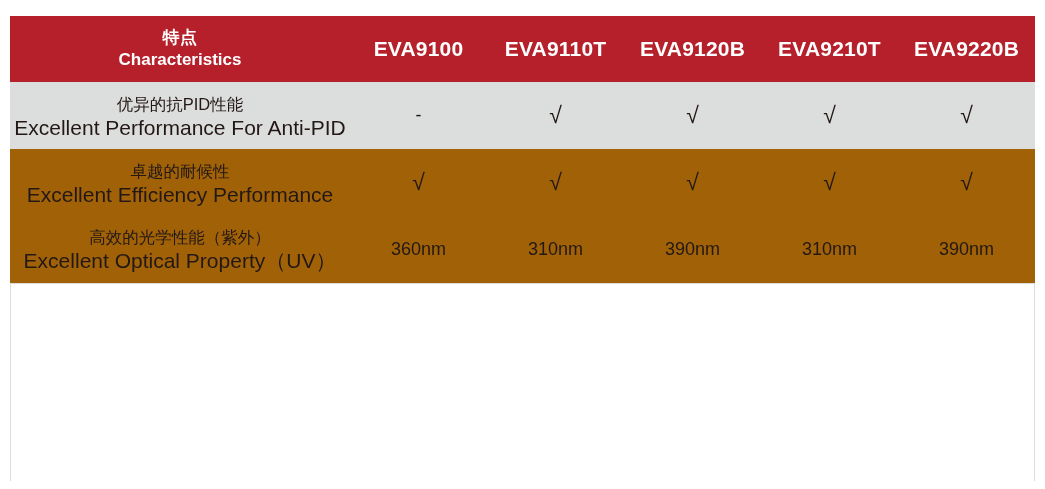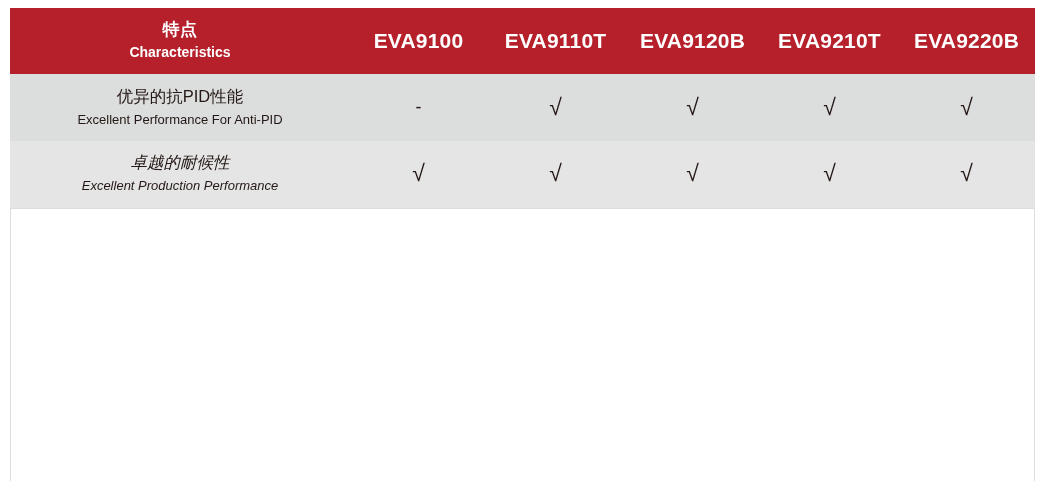--- a/index.html
+++ b/index.html
@@ -10,21 +10,21 @@
     width: 1045px;
     height: 489px;
     background: #ffffff;
     font-family: "Liberation Sans", "DejaVu Sans", sans-serif;
     overflow: hidden;
   }
 
   #spec-table {
     position: absolute;
     left: 10px;
-    top: 8px;
+    top: 16px;
     width: 1025px;
     border-collapse: collapse;
     table-layout: fixed;
   }
 
   
   #spec-table thead tr {
     background: #B5202B;
   }
   #spec-table thead th {
@@ -40,21 +40,21 @@
     width: 340px;
   }
   .hdr-char .cn {
     display: block;
     font-size: 17px;
     line-height: 22px;
     letter-spacing: 0.5px;
   }
   .hdr-char .en {
     display: block;
-    font-size: 14px;
+    font-size: 17px;
     line-height: 22px;
   }
   .hdr-prod {
     font-size: 21px;
     letter-spacing: 0.2px;
   }
 
   
   #spec-table tbody tr {
     height: 67px;
@@ -70,37 +70,36 @@
   tr.band-gray td.cellbg {
     background: #DCDDDD;
     border-left: 2px solid #ffffff;
     border-right: 2px solid #ffffff;
   }
   tr.band-gray td.labelbg {
     background: #DCDDDD;
   }
   tr.band-white td.cellbg,
   tr.band-white td.labelbg {
-    background: #e5e5e5;
-    font-style: italic;
+    background: #a16207;
   }
 
   td.label {
     width: 340px;
     color: #231815;
     padding: 0 6px;
   }
   td.label .cn {
     display: block;
     font-size: 16.5px;
     line-height: 23px;
   }
   td.label .en {
     display: block;
-    font-size: 13px;
+    font-size: 21px;
     line-height: 23px;
   }
 
   td.val {
     color: #231815;
     font-size: 18px;
   }
   td.val .mark {
     font-size: 23px;
     line-height: 1;
@@ -169,27 +168,38 @@
       <td class="val cellbg"><span class="dash">-</span></td>
       <td class="val cellbg"><span class="mark">√</span></td>
       <td class="val cellbg"><span class="mark">√</span></td>
       <td class="val cellbg"><span class="mark">√</span></td>
       <td class="val cellbg"><span class="mark">√</span></td>
     </tr>
 
     <tr class="band-white">
       <td class="label labelbg">
         <span class="cn">卓越的耐候性</span>
-        <span class="en">Excellent Production Performance</span>
+        <span class="en">Excellent Efficiency Performance</span>
       </td>
       <td class="val cellbg"><span class="mark">√</span></td>
       <td class="val cellbg"><span class="mark">√</span></td>
       <td class="val cellbg"><span class="mark">√</span></td>
       <td class="val cellbg"><span class="mark">√</span></td>
       <td class="val cellbg"><span class="mark">√</span></td>
     </tr>
 
 
+    <tr class="band-white">
+      <td class="label labelbg">
+        <span class="cn">高效的光学性能（紫外）</span>
+        <span class="en">Excellent Optical Property（UV）</span>
+      </td>
+      <td class="val cellbg">360nm</td>
+      <td class="val cellbg">310nm</td>
+      <td class="val cellbg">390nm</td>
+      <td class="val cellbg">310nm</td>
+      <td class="val cellbg">390nm</td>
+    </tr>
 
 
 
   </tbody>
 </table>
 
 </body></html>

